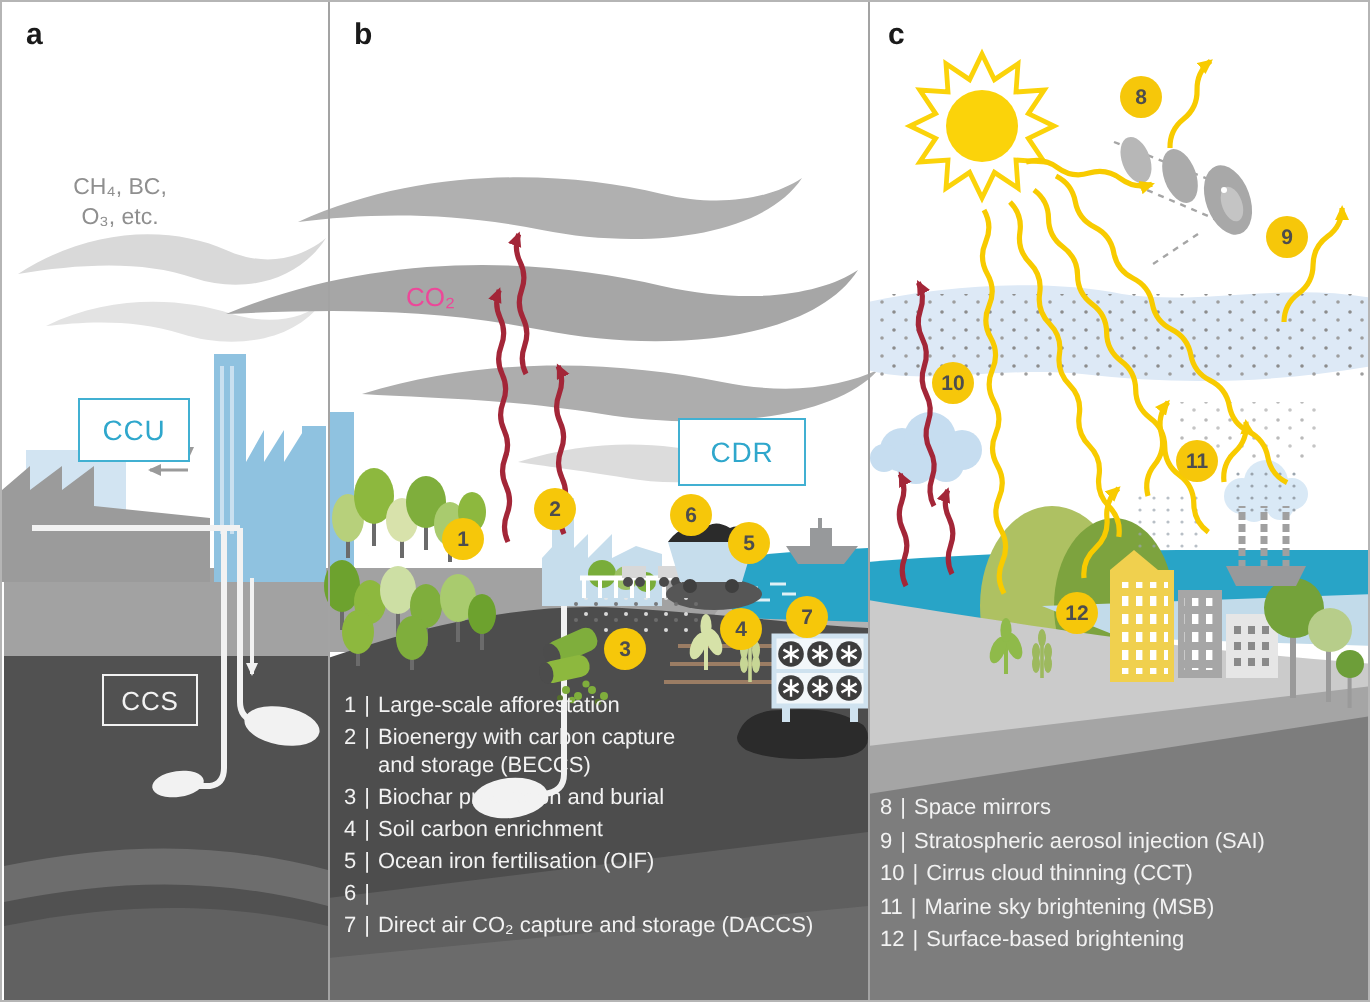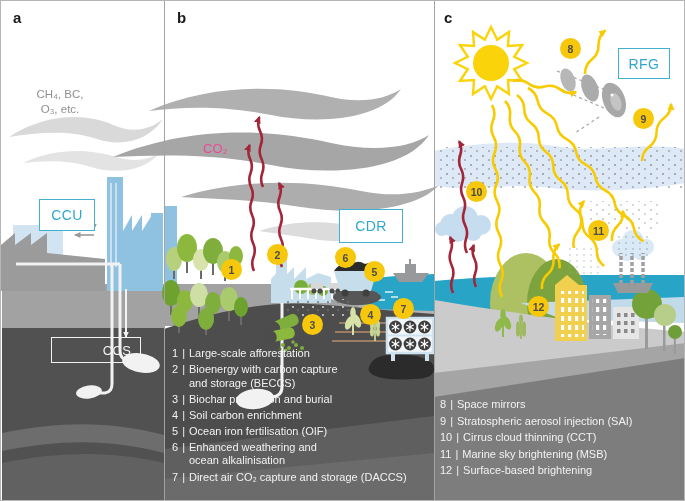--- a/index.html
+++ b/index.html
@@ -383,23 +383,22 @@
 <div class="panel-label" style="left:443px;top:8px;">c</div>
 
 <div class="gastext" style="left:14px;top:86px;width:90px;">
   <div>CH₄, BC,</div>
   <div>O₃, etc.</div>
 </div>
 
 <div class="co2text" style="left:202px;top:140px;">CO₂</div>
 
 <div class="tealbox" style="left:38px;top:198px;width:54px;height:30px;">CCU</div>
-<div class="whitebox" style="left:50px;top:336px;width:46px;height:24px;padding-left:42px;">CCS</div>
+<div class="whitebox" style="left:50px;top:336px;width:46px;height:24px;">CCS</div>
 <div class="tealbox" style="left:338px;top:208px;width:62px;height:32px;">CDR</div>
-<div class="tealbox" style="left:617px;top:47px;width:50px;height:29px;">RFG</div>
 
 <div class="marker" style="left:220px;top:258px;">1</div>
 <div class="marker" style="left:266px;top:243px;">2</div>
 <div class="marker" style="left:301px;top:313px;">3</div>
 <div class="marker" style="left:359px;top:303px;">4</div>
 <div class="marker" style="left:363px;top:260px;">5</div>
 <div class="marker" style="left:334px;top:246px;">6</div>
 <div class="marker" style="left:392px;top:297px;">7</div>
 <div class="marker" style="left:559px;top:37px;">8</div>
 <div class="marker" style="left:632px;top:107px;">9</div>
@@ -430,22 +429,20 @@
         <span class="lab">Soil carbon enrichment</span>
       </div>
   <div class="li">
         <span class="num">5</span>
         <span class="sep">|</span>
         <span class="lab">Ocean iron fertilisation (OIF)</span>
       </div>
   <div class="li">
         <span class="num">6</span>
         <span class="sep">|</span>
-        <span class="lab">Enhanced weathering and
-ocean alkalinisation</span>
       </div>
   <div class="li">
         <span class="num">7</span>
         <span class="sep">|</span>
         <span class="lab">Direct air CO₂ capture and storage (DACCS)</span>
       </div>
 </div>
 
 <div class="list clist" style="left:439px;top:396px;">
   <div class="li">

